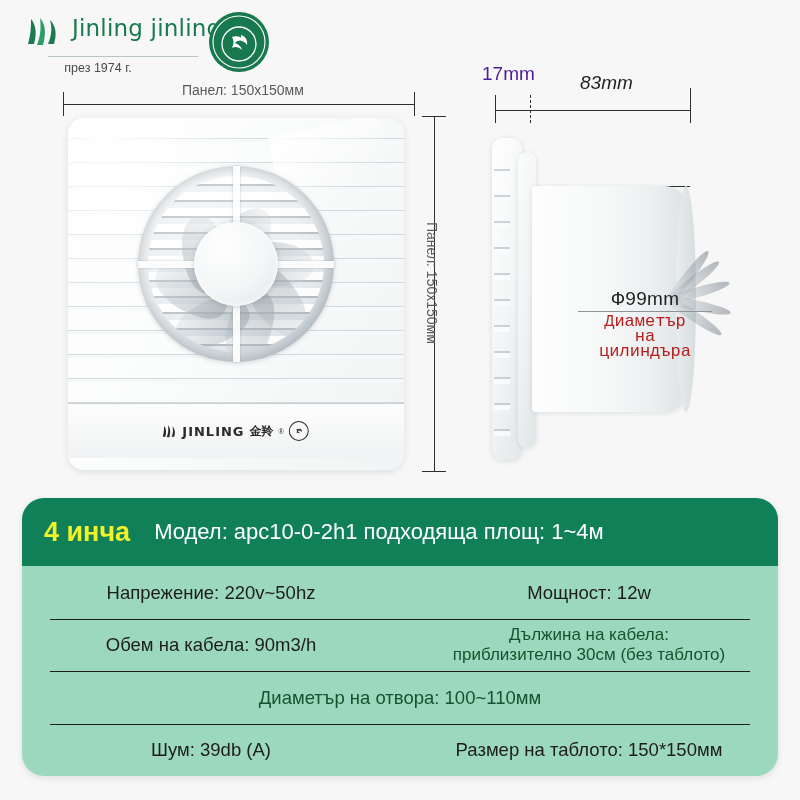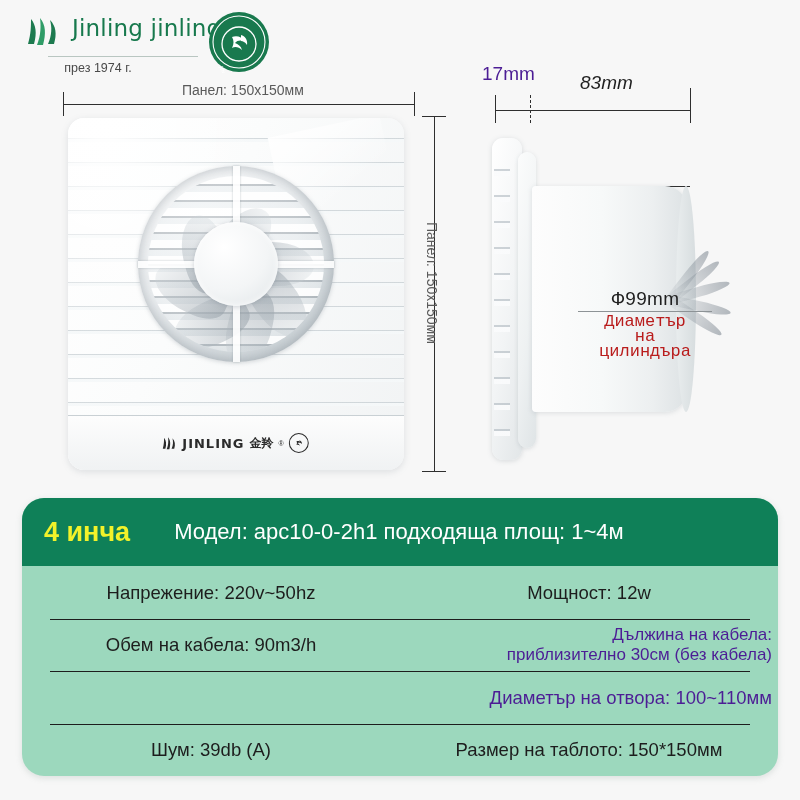--- a/index.html
+++ b/index.html
@@ -91,21 +91,21 @@
     width:84px;height:84px;border-radius:50%;
     background:radial-gradient(circle at 36% 30%,#ffffff 0%,#f3f5f6 55%,#dfe4e7 100%);
     box-shadow:0 1px 5px rgba(120,130,140,.35), inset 0 0 6px rgba(255,255,255,.9);
   }
   .cross-v,.cross-h{position:absolute;background:rgba(255,255,255,.9);}
   .cross-v{left:50%;top:0;bottom:0;width:7px;margin-left:-3.5px;
     box-shadow:0 0 2px rgba(130,140,148,.6);}
   .cross-h{top:50%;left:0;right:0;height:7px;margin-top:-3.5px;
     box-shadow:0 0 2px rgba(130,140,148,.6);}
   .badge-bar{
-    position:absolute;left:0;right:0;bottom:0;height:54px;
+    position:absolute;left:0;right:0;bottom:12px;height:54px;
     background:linear-gradient(to bottom,#fdfdfd,#f0f2f3);
     border-top:1px solid rgba(175,185,192,.6);
   }
   .badge-inner{
     position:absolute;left:50%;top:50%;transform:translate(-50%,-50%);
     display:flex;align-items:center;gap:5px;
   }
   .badge-logo{width:15px;height:14px;}
   .badge-text{font-size:13px;font-weight:bold;color:#2b2b2b;letter-spacing:1px;
     font-family:"DejaVu Sans",sans-serif;}
@@ -176,36 +176,36 @@
   .spec-head{
     position:absolute;left:0;top:0;right:0;height:68px;background:#0f8058;
     display:flex;align-items:center;
   }
   .spec-inch{
     margin-left:22px;color:#f2f22a;font-size:27px;font-weight:bold;
     white-space:nowrap;
     text-align:right;
   }
   .spec-model{
-    margin-left:44px;color:#ffffff;font-size:22px;white-space:nowrap;
+    margin-left:24px;color:#ffffff;font-size:22px;white-space:nowrap;
   }
   .spec-body{position:absolute;left:0;top:68px;right:0;bottom:0;}
   .spec-row{
     position:absolute;left:0;right:0;height:52.5px;
     display:flex;align-items:center;
   }
   .spec-row.r0{top:0;}
   .spec-row.r1{top:52.5px;}
   .spec-row.r2{top:105px;}
   .spec-row.r3{top:157.5px;}
   .spec-cell{
     flex:1 1 50%;text-align:center;font-size:18.5px;color:#1d1d1d;
     line-height:21px;padding:0 6px;box-sizing:border-box;
   }
-  .spec-cell.accent{color:#4c1d95;text-align:right;}
+  .spec-cell.accent{color:#14532d;}
   .spec-cell.two-line{font-size:17px;line-height:20px;}
   .spec-div{
     position:absolute;left:28px;right:28px;height:1px;background:#1d1d1d;
   }
   .spec-div.d1{top:52.5px;}
   .spec-div.d2{top:105px;}
   .spec-div.d3{top:157.5px;}
 </style>
 </head>
 <body>
@@ -339,21 +339,21 @@
     <div class="spec-body">
       <div class="spec-row r0">
         <div class="spec-cell">Напрежение: 220v~50hz</div>
         <div class="spec-cell">Мощност: 12w</div>
       </div>
 
       <div class="spec-row r1">
         <div class="spec-cell">Обем на кабела: 90m3/h</div>
         <div class="spec-cell accent two-line">
           <div>Дължина на кабела:</div>
-          <div>приблизително 30см (без кабела)</div>
+          <div>приблизително 30см (без таблото)</div>
         </div>
       </div>
 
       <div class="spec-row r2">
         <div class="spec-cell accent">Диаметър на отвора: 100~110мм</div>
       </div>
 
       <div class="spec-row r3">
         <div class="spec-cell">Шум: 39db (A)</div>
         <div class="spec-cell">Размер на таблото: 150*150мм</div>

